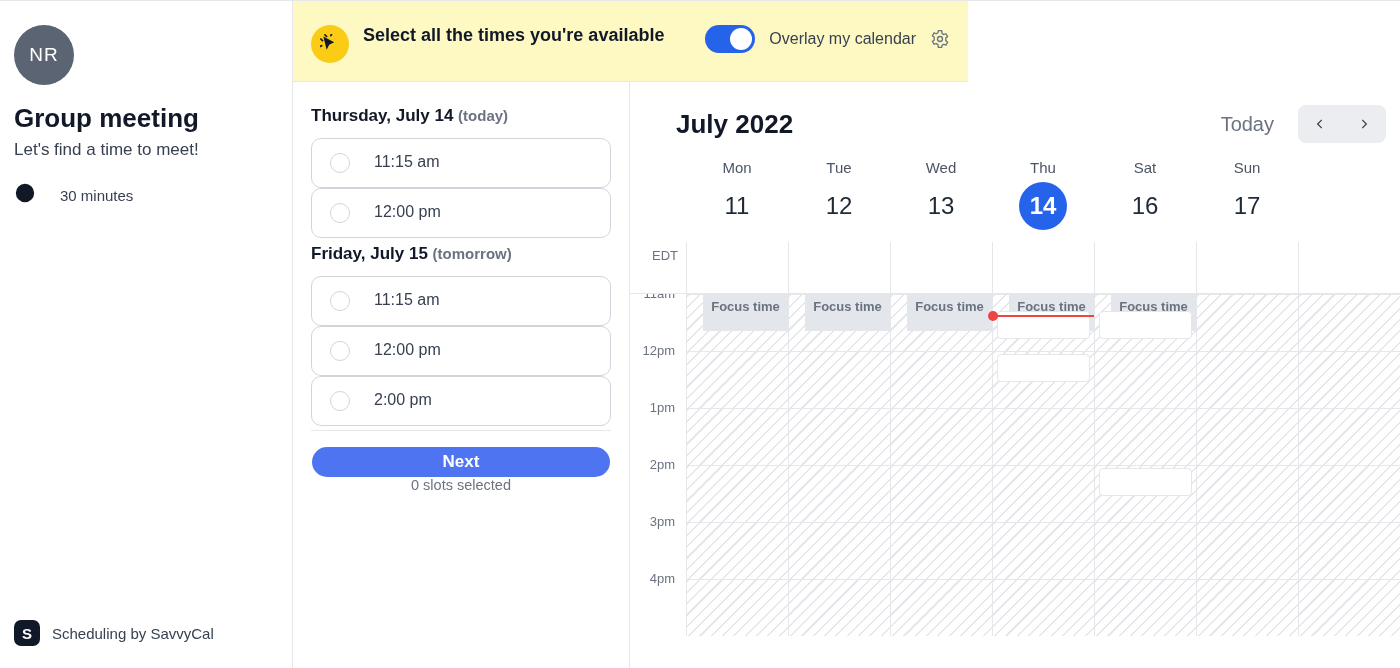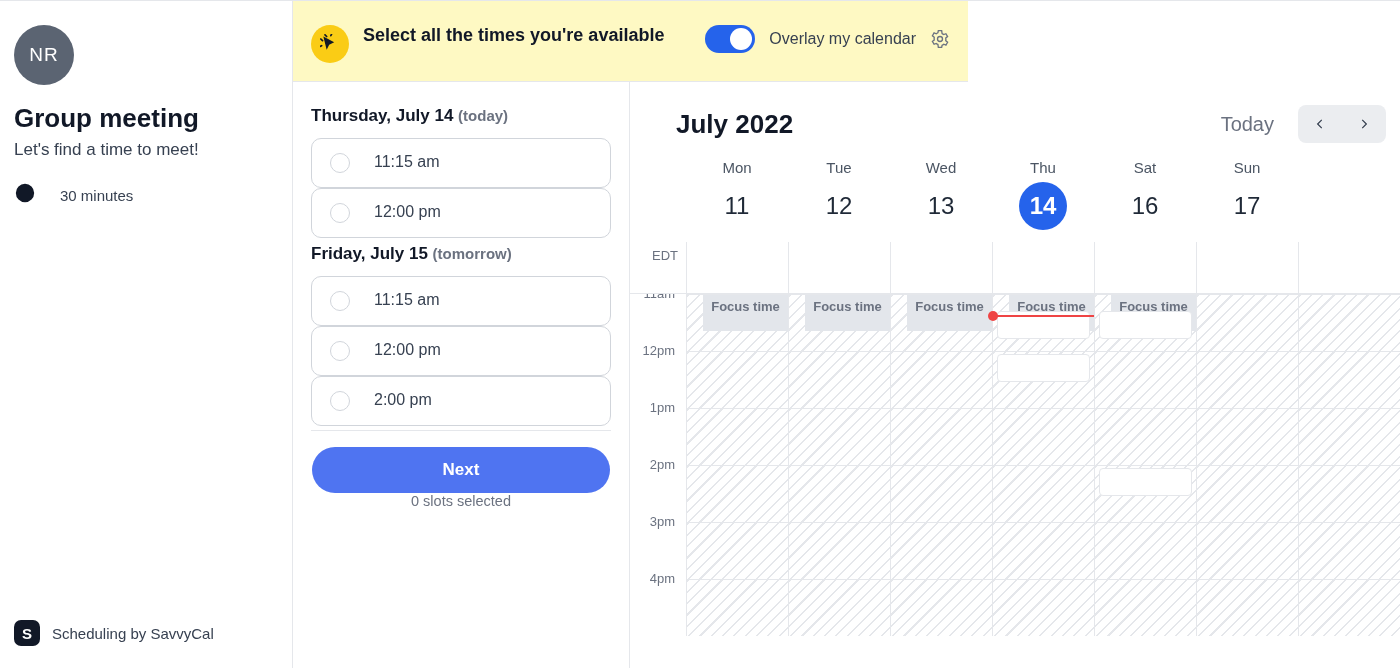--- a/index.html
+++ b/index.html
@@ -42,21 +42,21 @@
   .toggle-label{font-size:16px;color:#374151;}
   .gear{width:20px;height:20px;stroke:#6b7280;fill:none;stroke-width:1.6;}
 
   .slots{padding:18px 18px 0;border-right:1px solid var(--line);flex:1;overflow:hidden;}
   .day-head{font-size:17px;font-weight:700;color:#111827;margin:6px 0 12px;}
   .day-head .tag{font-weight:700;font-size:15px;color:var(--muted);}
   .slot{display:flex;align-items:flex-start;gap:24px;border:1px solid var(--line-2);border-radius:10px;padding:14px 18px;margin-bottom:0;cursor:pointer;}
   .slot .radio{width:20px;height:20px;border-radius:50%;border:1.5px solid var(--line-2);flex:none;}
   .slot .lbl{font-size:16px;color:#374151;}
   .slot-foot{padding:16px 0 0;border-top:1px solid var(--line);margin-top:4px;text-align:center;}
-  .next-btn{width:298px;height:46px;border:none;border-radius:24px;background:var(--accent-2);color:#fff;font-size:17px;font-weight:600;cursor:pointer;}
+  .next-btn{width:298px;height:30px;border:none;border-radius:24px;background:var(--accent-2);color:#fff;font-size:17px;font-weight:600;cursor:pointer;}
   .sel-count{margin-top:0;color:var(--muted);font-size:14.5px;}
 
   
   .cal{display:flex;flex-direction:column;padding-top:92px;}
   .cal-top{display:flex;align-items:center;padding:12px 14px 6px 46px;}
   .cal-title{font-size:26px;font-weight:600;color:#111827;}
   .cal-nav{margin-left:auto;display:flex;align-items:center;gap:18px;}
   .today-btn{color:var(--muted);font-size:20px;background:none;border:none;cursor:pointer;}
   .chev-group{display:flex;background:#ebedf0;border-radius:8px;overflow:hidden;height:38px;}
   .chev{width:44px;display:flex;align-items:center;justify-content:center;cursor:pointer;}

